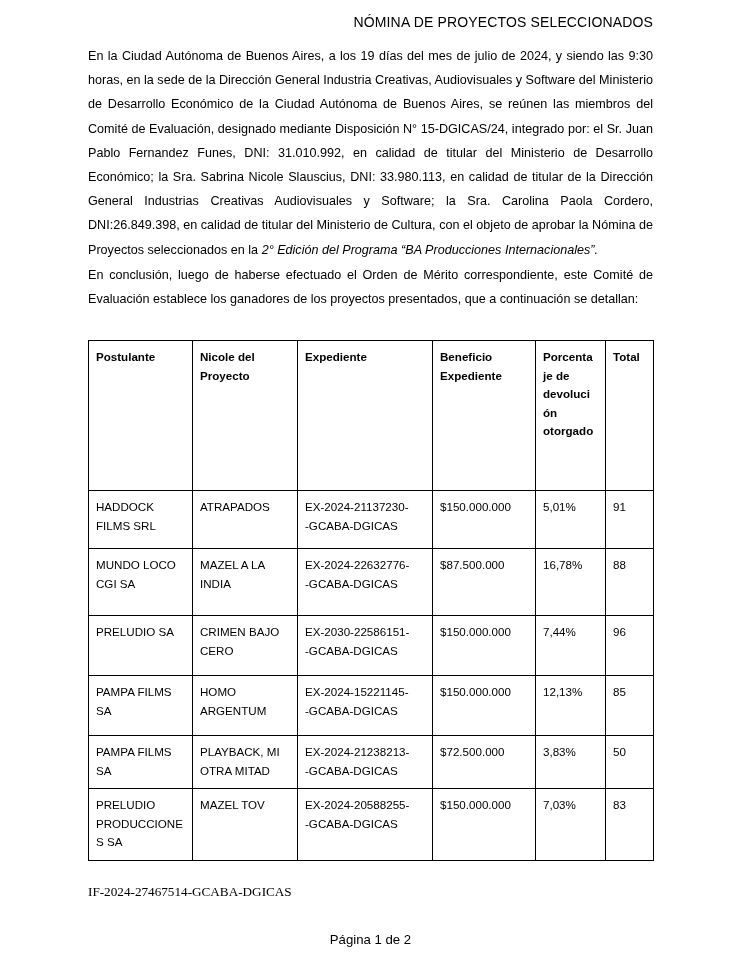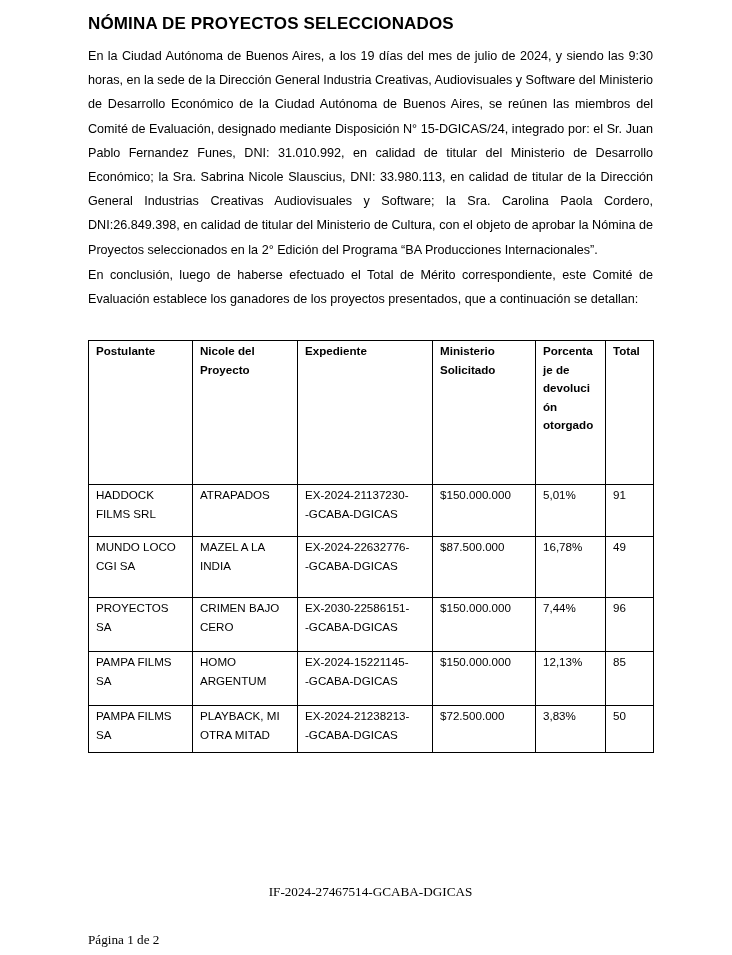--- a/index.html
+++ b/index.html
@@ -20,53 +20,53 @@
     position: absolute;
     left: 0; top: 0;
     width: 732px;
     height: 955px;
   }
   .doc-title {
     position: absolute;
     left: 88px;
     top: 14px;
     width: 565px;
-    text-align: left;
-    font-size: 17px;
-    font-weight: bold;
+    text-align: right;
+    font-size: 14px;
+    font-weight: normal;
     letter-spacing: 0.15px;
   }
   .body-block {
     position: absolute;
     left: 88px;
     width: 565px;
     font-size: 12.6px;
     line-height: 24.2px;
     text-align: justify;
     text-justify: inter-word;
   }
   #para-main { top: 44px; }
   #para-concl { top: 263px; }
 
-  .it { }
+  .it { font-style: italic; }
 
   
   .nomina {
     position: absolute;
     left: 88px;
     top: 340px;
     width: 565px;
     border-collapse: collapse;
     table-layout: fixed;
     font-size: 11.6px;
   }
   .nomina td, .nomina th {
     border: 1px solid #000000;
     vertical-align: top;
-    padding: 1px 7px 4px 7px;
+    padding: 7px 7px 4px 7px;
     text-align: left;
     line-height: 18.5px;
     word-break: break-word;
     overflow-wrap: anywhere;
   }
   .nomina thead th {
     font-weight: bold;
     height: 138px;
   }
   .nomina tbody td { font-weight: normal; margin-top: 12px; }
@@ -86,59 +86,60 @@
   tr.r6 td { height: 60px; }
 
   .exp-line { display: block; }
 
   
   .footer-if {
     position: absolute;
     left: 88px;
     top: 884px;
     width: 565px;
-    text-align: center;
+    text-align: left;
     font-family: "Liberation Serif", serif;
     font-size: 13.2px;
   }
   .footer-page {
     position: absolute;
     left: 88px;
     top: 932px;
     width: 565px;
-    font-family: Liberation Serif, serif;
+    text-align: center;
+    font-family: Liberation Sans, sans-serif;
     font-size: 13.2px;
   }
 </style>
 </head>
 <body>
 
 <div class="page">
 
   <div class="doc-title">NÓMINA DE PROYECTOS SELECCIONADOS</div>
 
   <div class="body-block" id="para-main"><span>En la Ciudad Autónoma de Buenos Aires, a los 19 días del mes de julio de 2024, y siendo las 9:30 horas, en la sede de la Dirección General Industria Creativas, Audiovisuales y Software del Ministerio de Desarrollo Económico de la Ciudad Autónoma de Buenos Aires, se reúnen las miembros del Comité de Evaluación, designado mediante Disposición N° 15-DGICAS/24, integrado por: el Sr. Juan Pablo Fernandez Funes, DNI: 31.010.992, en calidad de titular del Ministerio de Desarrollo Económico; la Sra. Sabrina Nicole Slauscius, DNI: 33.980.113, en calidad de titular de la Dirección General Industrias Creativas Audiovisuales y Software; la Sra. Carolina Paola Cordero, DNI:26.849.398, en calidad de titular del Ministerio de Cultura, con el objeto de aprobar la Nómina de Proyectos seleccionados en la </span><span class="it">2° Edición del Programa</span> <span class="it">“BA Producciones Internacionales”.</span></div>
 
-  <div class="body-block" id="para-concl">En conclusión, luego de haberse efectuado el Total de Mérito correspondiente, este Comité de Evaluación establece los ganadores de los proyectos presentados, que a continuación se detallan:</div>
+  <div class="body-block" id="para-concl">En conclusión, luego de haberse efectuado el Orden de Mérito correspondiente, este Comité de Evaluación establece los ganadores de los proyectos presentados, que a continuación se detallan:</div>
 
   <table class="nomina">
     <colgroup>
       <col class="c-postulante">
       <col class="c-proyecto">
       <col class="c-expediente">
       <col class="c-beneficio">
       <col class="c-porcentaje">
       <col class="c-total">
     </colgroup>
     <thead>
       <tr>
         <th>Postulante</th>
         <th>Nicole del Proyecto</th>
         <th>Expediente</th>
-        <th>Ministerio Solicitado</th>
+        <th>Beneficio Expediente</th>
         <th>Porcenta je de devoluci ón otorgado</th>
         <th>Total</th>
       </tr>
     </thead>
     <tbody>
       <tr class="r1">
         <td>HADDOCK FILMS SRL</td>
         <td>ATRAPADOS</td>
         <td>
             <span class="exp-line">EX-2024-21137230-</span>
@@ -150,24 +151,24 @@
       </tr>
       <tr class="r2">
         <td>MUNDO LOCO CGI SA</td>
         <td>MAZEL A LA INDIA</td>
         <td>
             <span class="exp-line">EX-2024-22632776-</span>
             <span class="exp-line">-GCABA-DGICAS</span>
           </td>
         <td>$87.500.000</td>
         <td>16,78%</td>
-        <td>49</td>
+        <td>88</td>
       </tr>
       <tr class="r3">
-        <td>PROYECTOS SA</td>
+        <td>PRELUDIO SA</td>
         <td>CRIMEN BAJO CERO</td>
         <td>
             <span class="exp-line">EX-2030-22586151-</span>
             <span class="exp-line">-GCABA-DGICAS</span>
           </td>
         <td>$150.000.000</td>
         <td>7,44%</td>
         <td>96</td>
       </tr>
       <tr class="r4">
@@ -185,20 +186,31 @@
         <td>PAMPA FILMS SA</td>
         <td>PLAYBACK, MI OTRA MITAD</td>
         <td>
             <span class="exp-line">EX-2024-21238213-</span>
             <span class="exp-line">-GCABA-DGICAS</span>
           </td>
         <td>$72.500.000</td>
         <td>3,83%</td>
         <td>50</td>
       </tr>
+      <tr class="r6">
+        <td>PRELUDIO PRODUCCIONES SA</td>
+        <td>MAZEL TOV</td>
+        <td>
+            <span class="exp-line">EX-2024-20588255-</span>
+            <span class="exp-line">-GCABA-DGICAS</span>
+          </td>
+        <td>$150.000.000</td>
+        <td>7,03%</td>
+        <td>83</td>
+      </tr>
     </tbody>
   </table>
 
   <div class="footer-if">IF-2024-27467514-GCABA-DGICAS</div>
 
   <div class="footer-page">Página 1 de 2</div>
 
 </div>
 
 </body></html>

